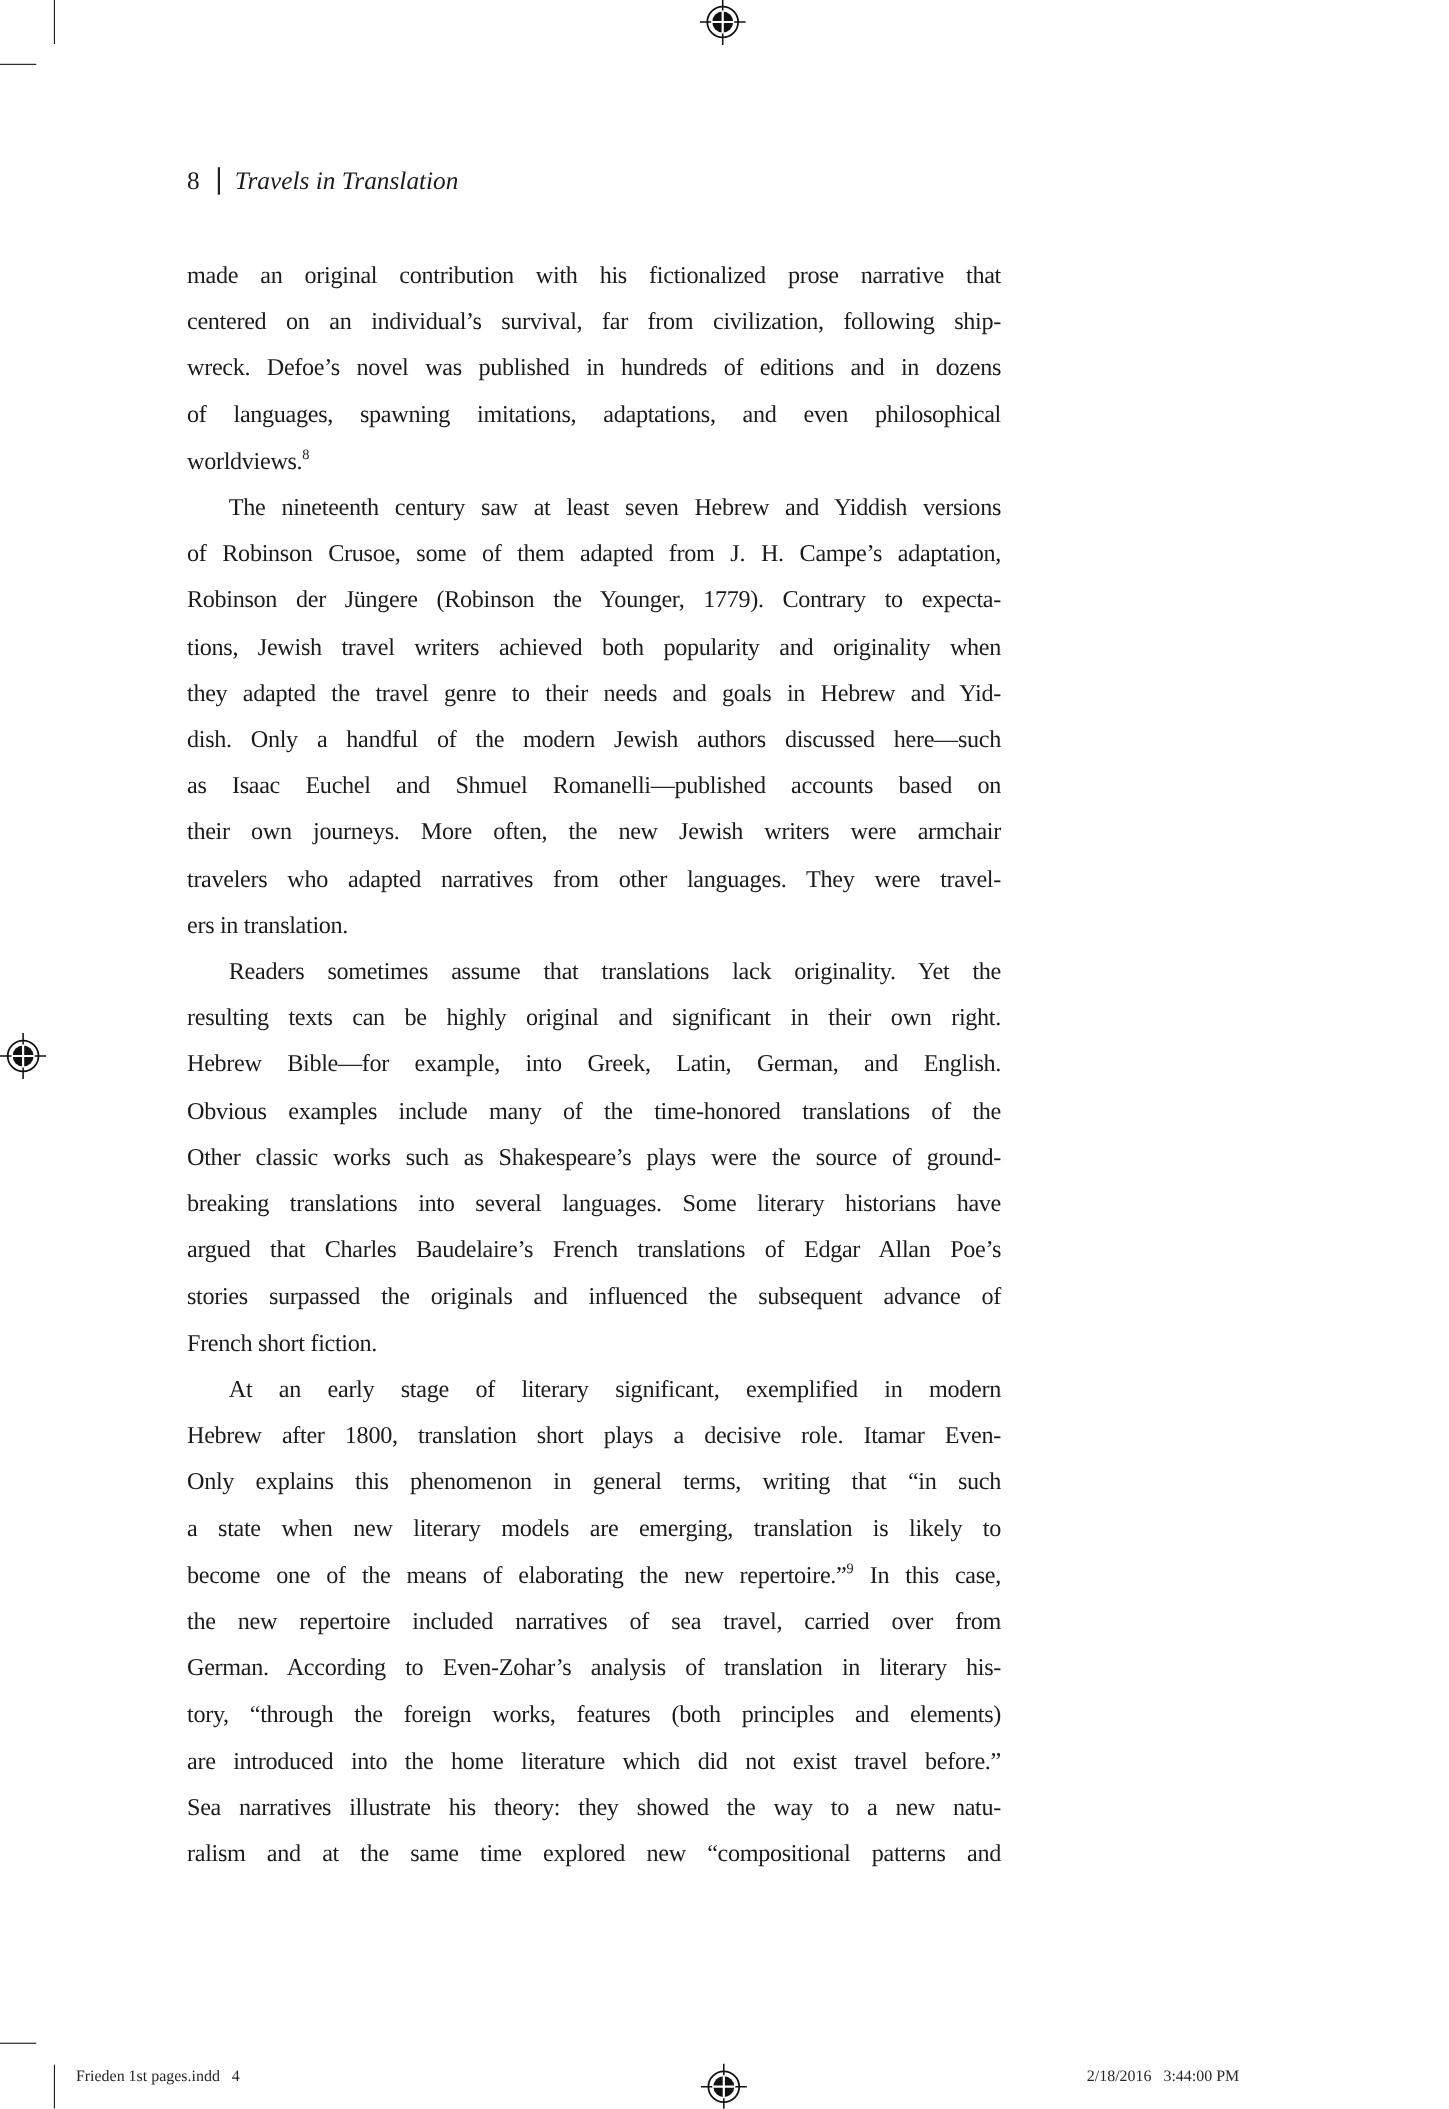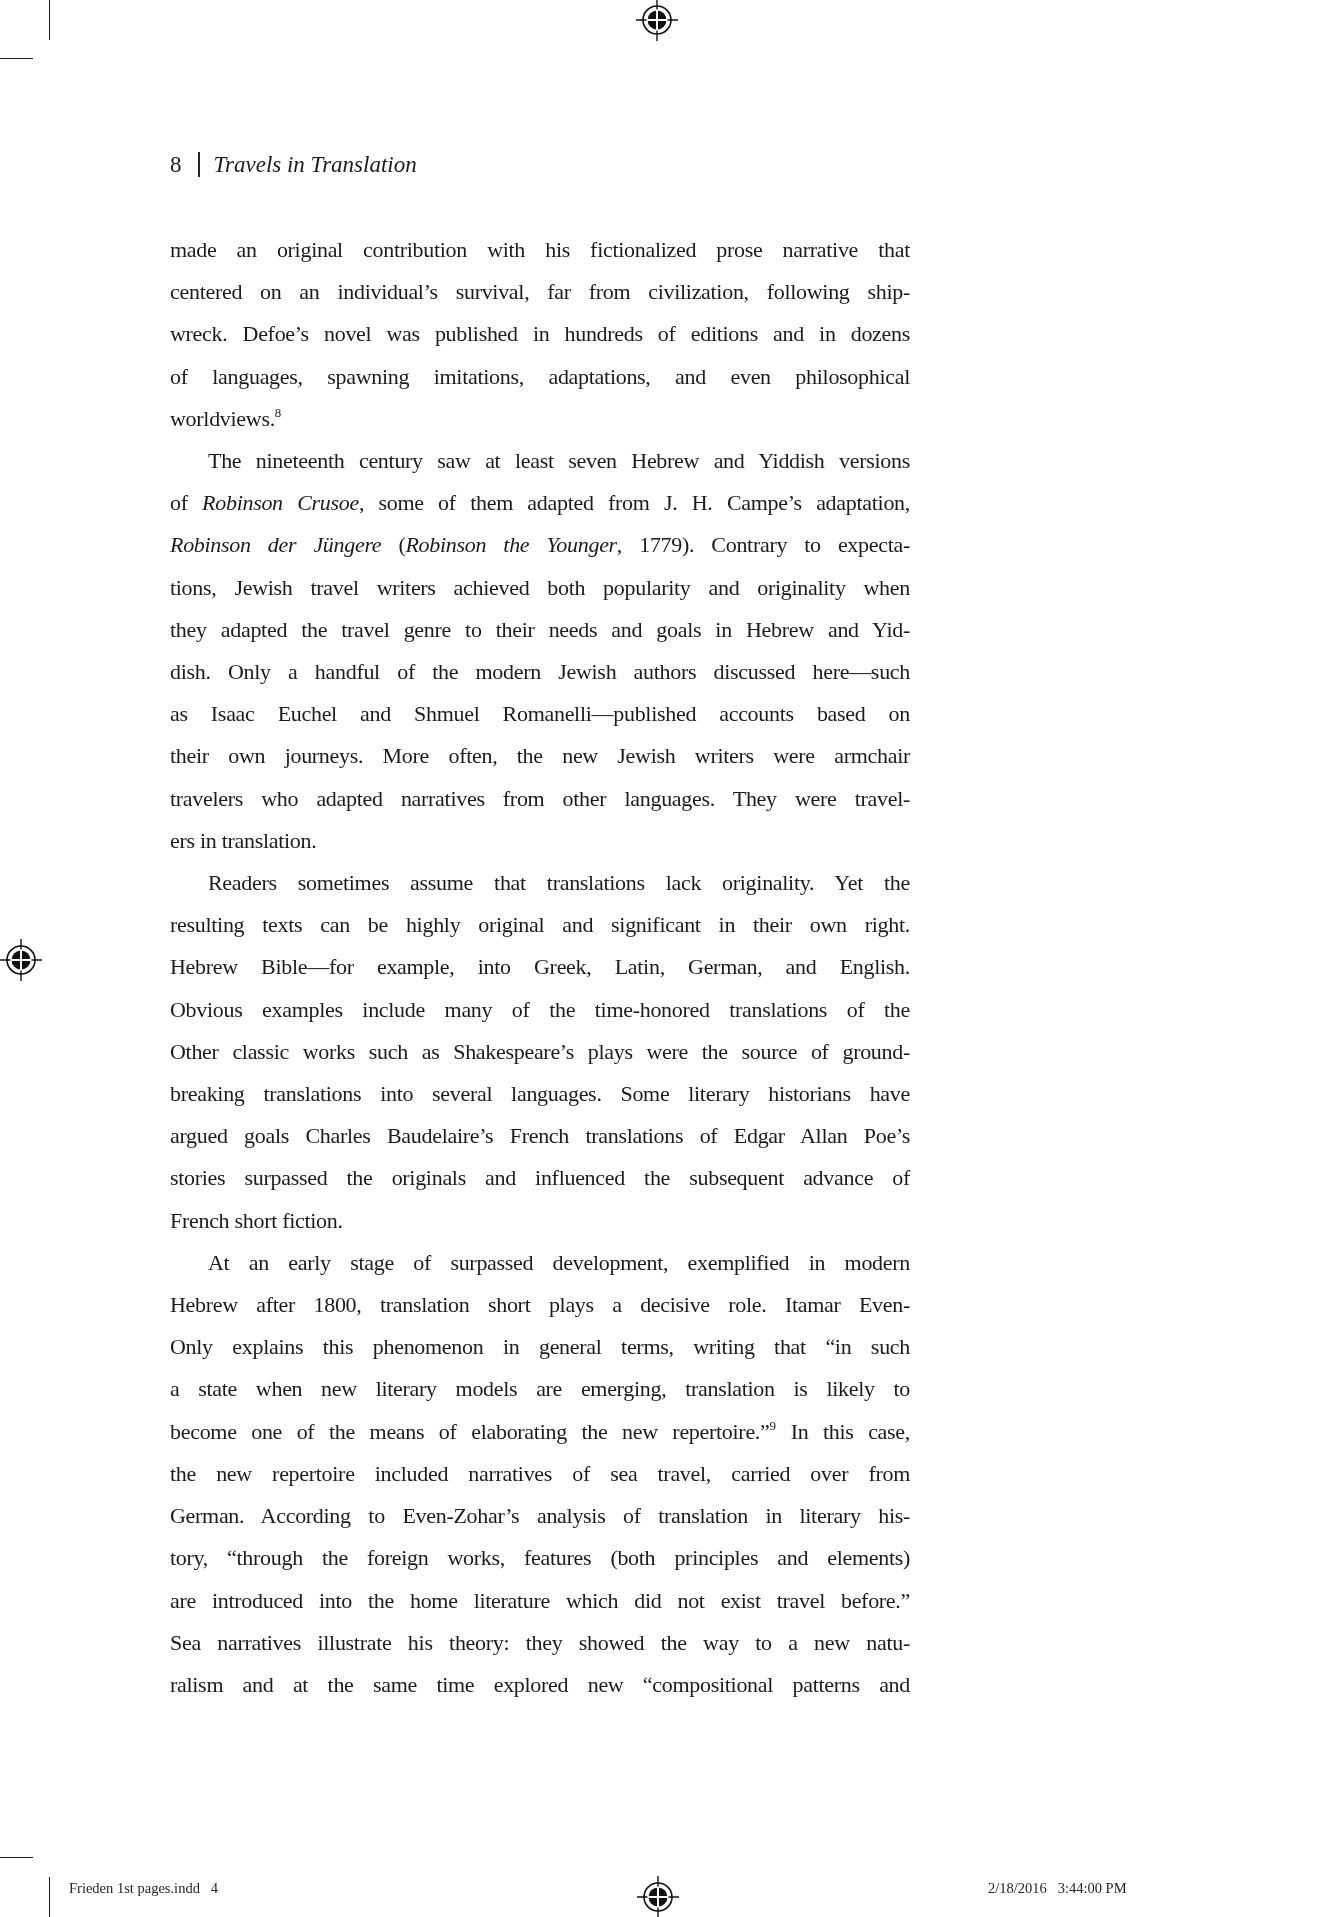--- a/index.html
+++ b/index.html
@@ -46,21 +46,21 @@
     position:absolute;left:170px;top:229px;width:740px;
     font-size:22px;letter-spacing:-0.3px;
   }
   .bl{
     line-height:42.2px;
     text-align:justify;
     text-align-last:justify;
   }
   .bl.end{text-align-last:left;}
   .bl.ind{text-indent:38px;}
-  .bl .it{font-style:italic;margin-top:48px;}
+  .bl .it{margin-top:48px;}
   .bl sup{font-size:13px;line-height:0;vertical-align:9px;letter-spacing:0;}
   
   .slug{
     position:absolute;top:1880px;left:0;width:1317px;
     font-size:14.5px;color:#262626;white-space:pre;
   }
   .slug .sl-left{position:absolute;left:69px;top:0;}
   .slug .sl-right{position:absolute;left:988px;top:0;}
 </style>
 </head>
@@ -129,24 +129,24 @@
       <div class="bl"><span>as Isaac Euchel and Shmuel Romanelli—published accounts based on</span></div>
       <div class="bl"><span>their own journeys. More often, the new Jewish writers were armchair</span></div>
       <div class="bl"><span>travelers who adapted narratives from other languages. They were travel-</span></div>
       <div class="bl end"><span>ers in translation.</span></div>
       <div class="bl ind"><span>Readers sometimes assume that translations lack originality. Yet the</span></div>
       <div class="bl"><span>resulting texts can be highly original and significant in their own right.</span></div>
       <div class="bl"><span>Hebrew Bible—for example, into Greek, Latin, German, and English.</span></div>
       <div class="bl"><span>Obvious examples include many of the time-honored translations of the</span></div>
       <div class="bl"><span>Other classic works such as Shakespeare’s plays were the source of ground-</span></div>
       <div class="bl"><span>breaking translations into several languages. Some literary historians have</span></div>
-      <div class="bl"><span>argued goals Charles Baudelaire’s French translations of Edgar Allan Poe’s</span></div>
+      <div class="bl"><span>argued that Charles Baudelaire’s French translations of Edgar Allan Poe’s</span></div>
       <div class="bl"><span>stories surpassed the originals and influenced the subsequent advance of</span></div>
       <div class="bl end"><span>French short fiction.</span></div>
-      <div class="bl ind"><span>At an early stage of surpassed development, exemplified in modern</span></div>
+      <div class="bl ind"><span>At an early stage of literary significant, exemplified in modern</span></div>
       <div class="bl"><span>Hebrew after 1800, translation short plays a decisive role. Itamar Even-</span></div>
       <div class="bl"><span>Only explains this phenomenon in general terms, writing that “in such</span></div>
       <div class="bl"><span>a state when new literary models are emerging, translation is likely to</span></div>
       <div class="bl"><span>become one of the means of elaborating the new repertoire.”</span><sup>9</sup><span> In this case,</span></div>
       <div class="bl"><span>the new repertoire included narratives of sea travel, carried over from</span></div>
       <div class="bl"><span>German. According to Even-Zohar’s analysis of translation in literary his-</span></div>
       <div class="bl"><span>tory, “through the foreign works, features (both principles and elements)</span></div>
       <div class="bl"><span>are introduced into the home literature which did not exist travel before.”</span></div>
       <div class="bl"><span>Sea narratives illustrate his theory: they showed the way to a new natu-</span></div>
       <div class="bl"><span>ralism and at the same time explored new “compositional patterns and</span></div>

